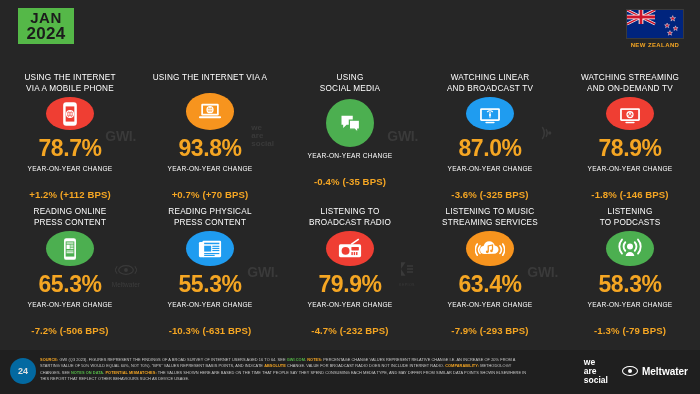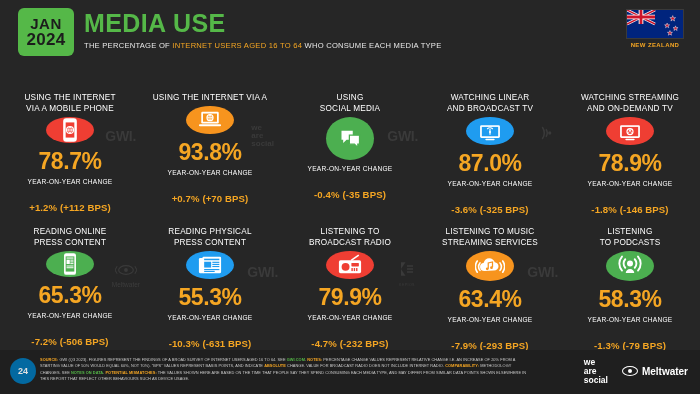--- a/index.html
+++ b/index.html
@@ -14,23 +14,23 @@
     width: 700px; height: 394px;
     background: #262626;
   }
 
   
   .header {
     position: absolute; left: 0; top: 0; width: 700px; height: 60px;
   }
   .date-badge {
     position: absolute; left: 18px; top: 8px;
-    width: 56px; height: 48px;
+    width: 56px; height: 36px;
     background: #55b848;
-    border-radius: 6px;
+    border-radius: 0;
     display: flex; flex-direction: column;
     align-items: center; justify-content: center;
     color: #1c1c1c;
     line-height: 1.02;
   }
   .date-badge .m { font-size: 15px; font-weight: bold; letter-spacing: .5px; }
   .date-badge .y { font-size: 17px; font-weight: bold; letter-spacing: .3px; }
 
   .title-block { position: absolute; left: 84px; top: 11px; }
   .main-title {
@@ -75,21 +75,20 @@
     padding-top: 6px;
   }
   .cell-label {
     font-size: 8.2px;
     color: #ffffff;
     text-align: center;
     line-height: 1.35;
     letter-spacing: .2px;
     height: 24px;
     text-transform: uppercase;
-    margin-top: 20px;
   }
   .icon-circle {
     width: 48px; height: 48px;
     border-radius: 50%;
     margin-top: 3px;
     display: flex; align-items: center; justify-content: center;
   }
   .icon-circle svg { display: block; }
   .big-value {
     margin-top: 7px;
@@ -177,24 +176,20 @@
 <body>
 
 <div id="page">
 
   <div class="header">
     <div class="date-badge">
       <div class="m">JAN</div>
       <div class="y">2024</div>
     </div>
 
-    <div class="title-block">
-      <div class="main-title">MEDIA USE</div>
-      <div class="subtitle"><span>THE PERCENTAGE OF </span><span class="hl">INTERNET USERS AGED 16 TO 64</span><span> WHO CONSUME EACH MEDIA TYPE</span></div>
-    </div>
 
     <div class="flag-wrap">
       <svg class="flag" viewBox="0 0 120 60">
         <rect width="120" height="60" fill="#00247d"></rect>
         <g>
           <rect x="0" y="0" width="60" height="30" fill="#00247d"></rect>
           <path d="M0,0 L60,30 M60,0 L0,30" stroke="#fff" stroke-width="6"></path>
           <path d="M0,0 L60,30 M60,0 L0,30" stroke="#cc142b" stroke-width="3"></path>
           <path d="M30,0 V30 M0,15 H60" stroke="#fff" stroke-width="10"></path>
           <path d="M30,0 V30 M0,15 H60" stroke="#cc142b" stroke-width="6"></path>

